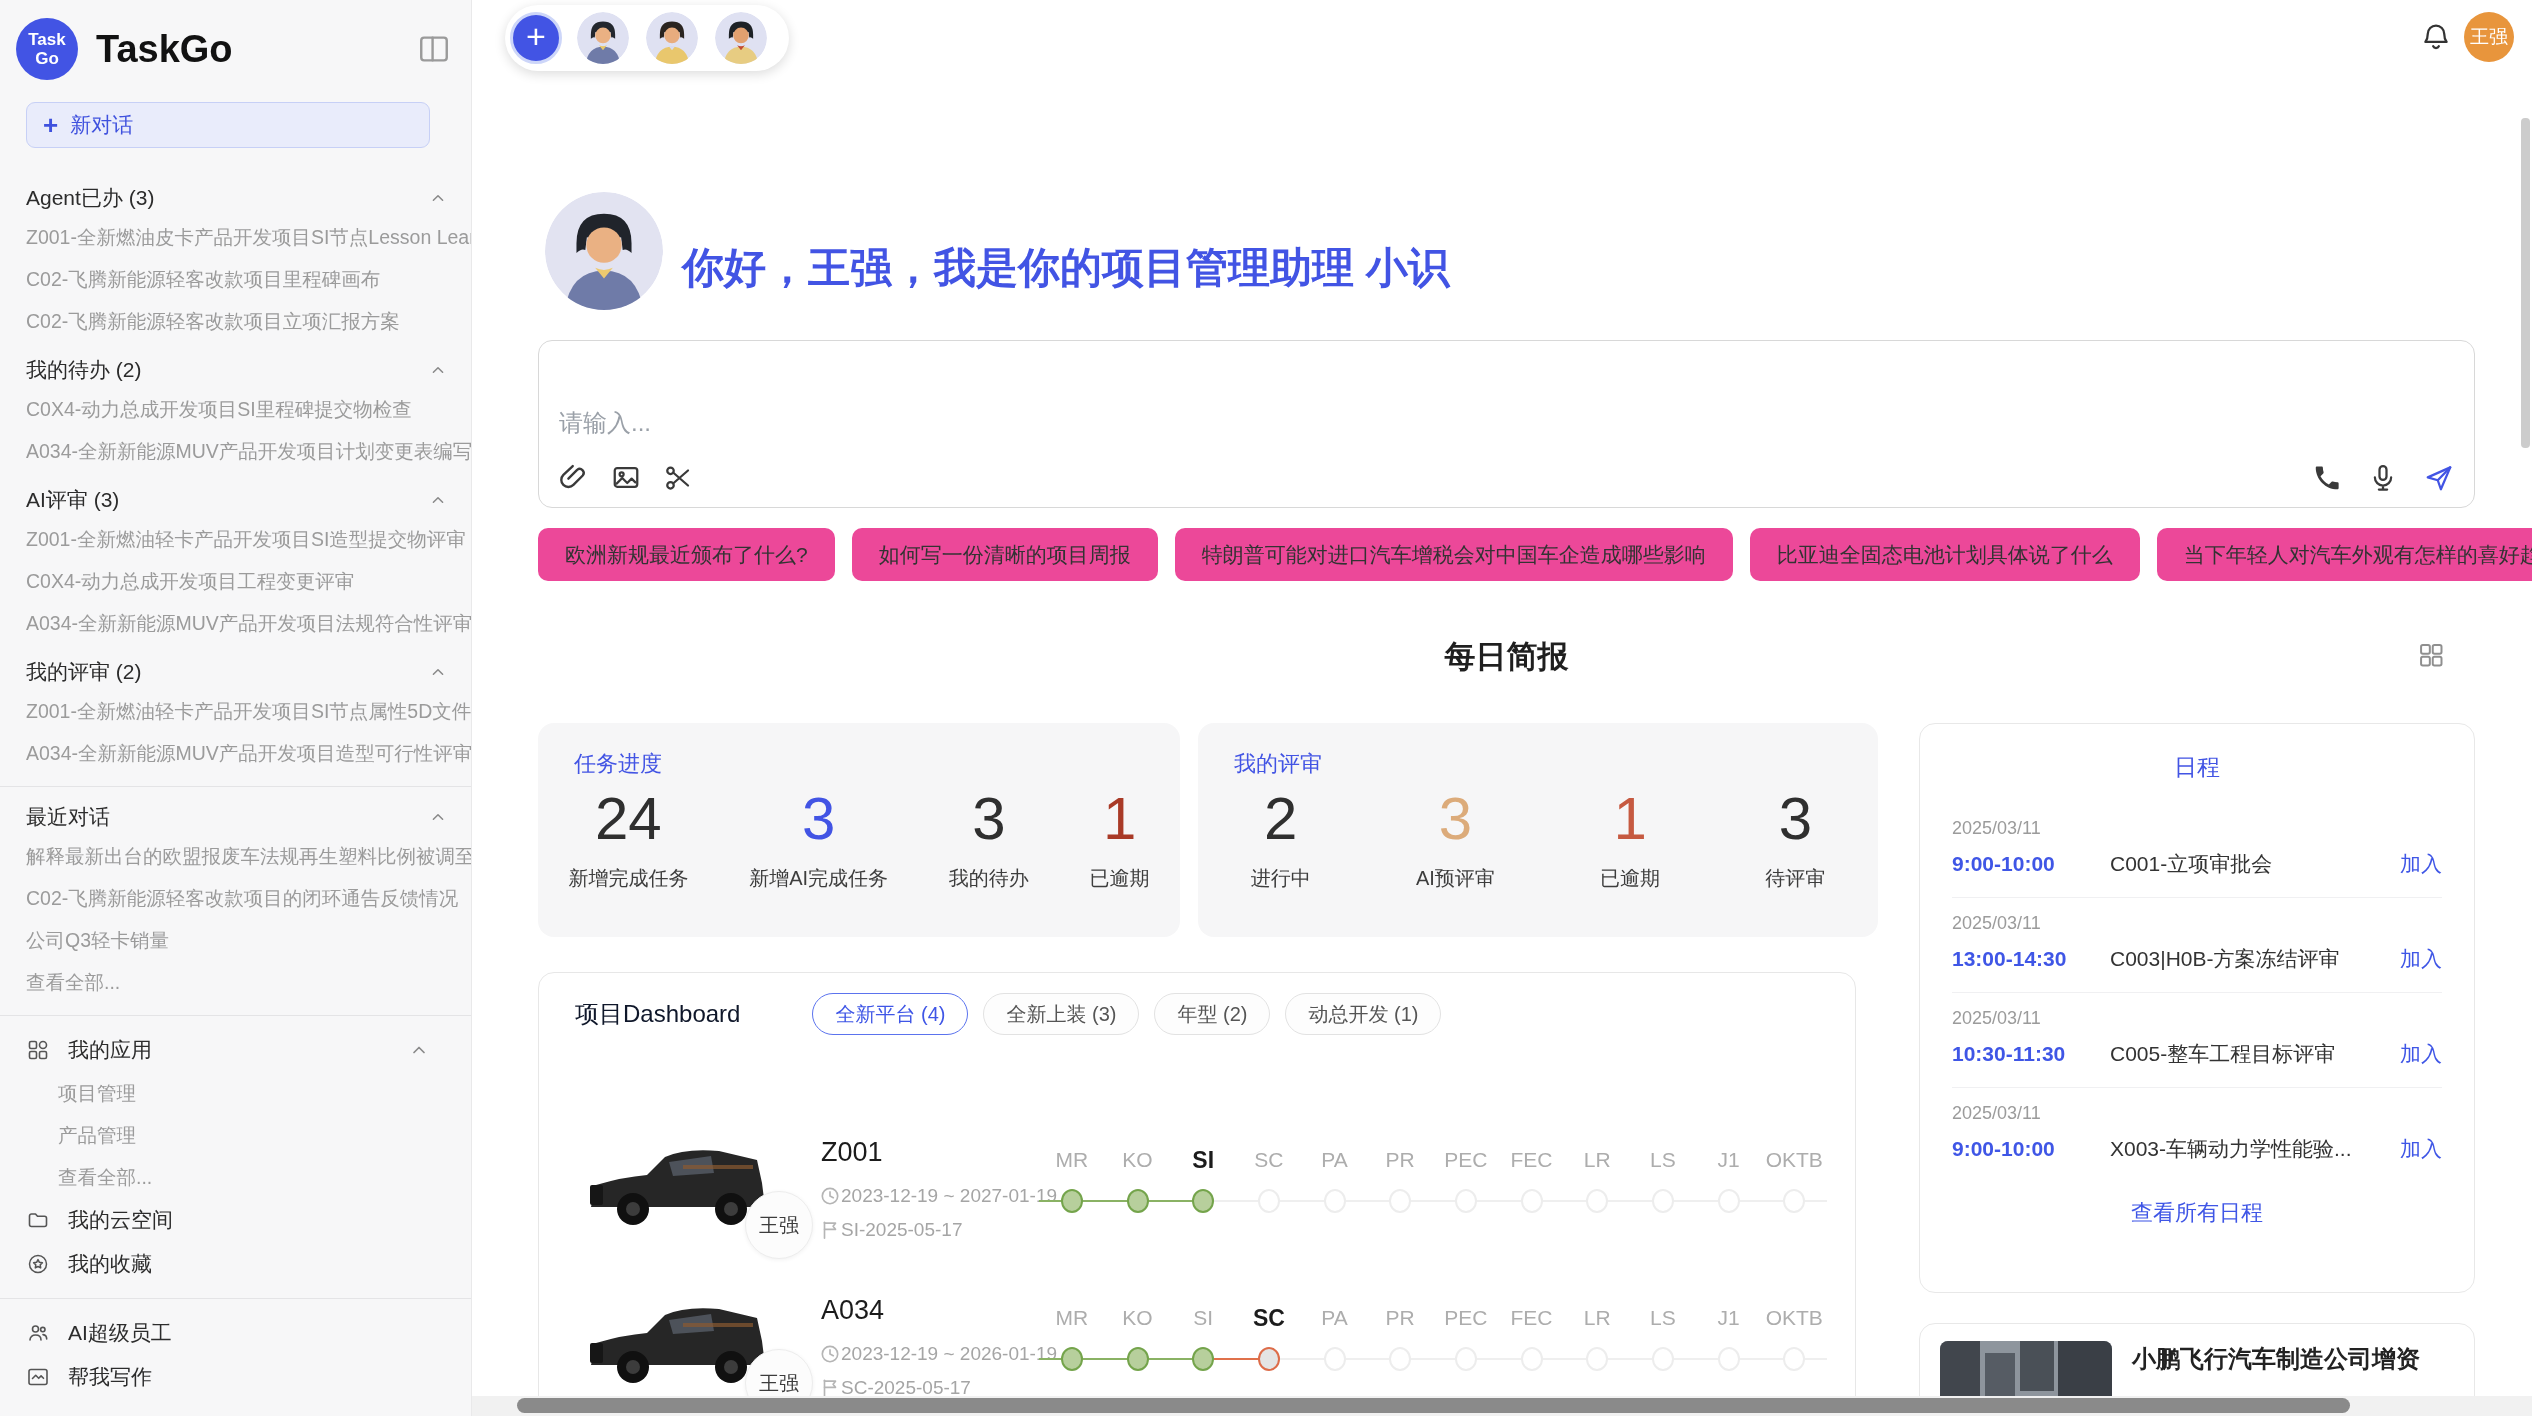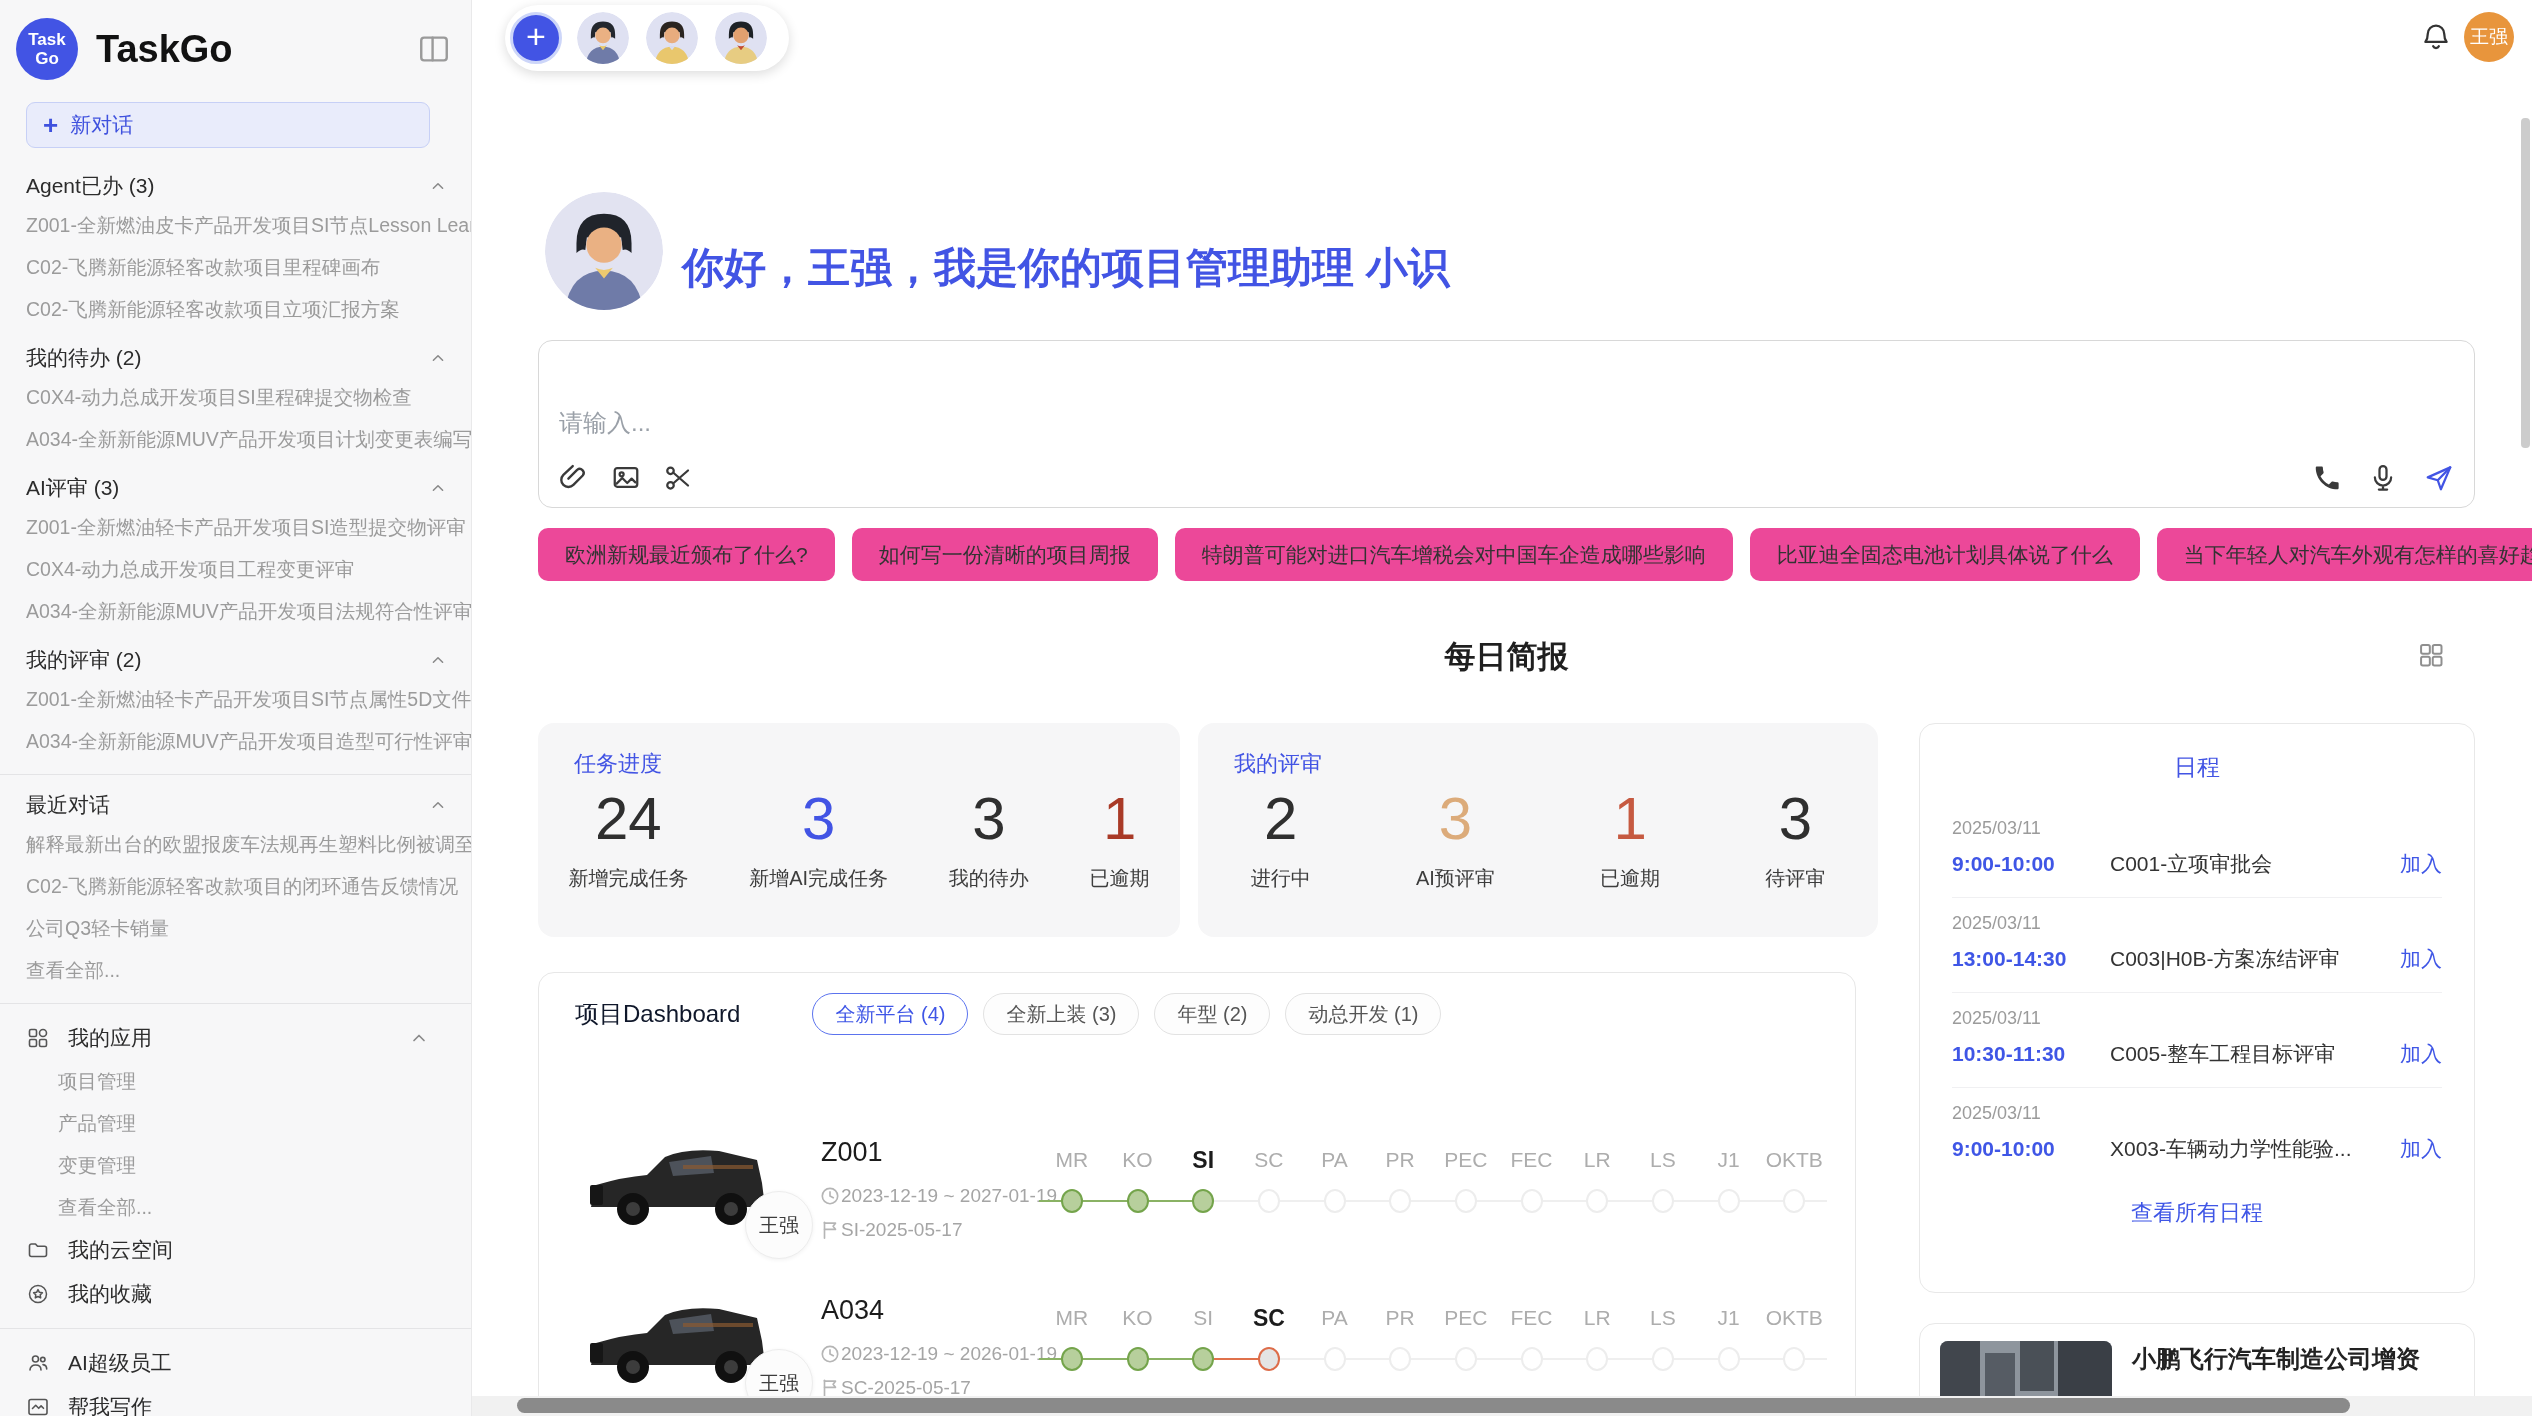--- a/index.html
+++ b/index.html
@@ -15,21 +15,21 @@
   .logo-row{display:flex;align-items:center;height:86px;padding:6px 20px 0 16px;}
   .logo-circle{width:62px;height:62px;border-radius:50%;background:#4254e4;color:#fff;
                display:flex;flex-direction:column;align-items:center;justify-content:center;
                font-size:17px;line-height:19px;font-weight:bold;flex:0 0 auto;}
   .app-title{font-size:38px;font-weight:bold;color:#121212;margin-left:18px;flex:1;}
   .collapse-btn{width:34px;height:34px;}
   .new-chat{margin:10px 22px 0 26px;height:46px;border-radius:9px;background:#e9ecfb;
             border:1px solid #c7d0f6;color:#3f51de;font-size:21px;display:flex;align-items:center;
             padding:0 16px;cursor:pointer;width:404px;box-sizing:border-box;font-family:inherit;}
   .new-chat .plus{font-size:26px;margin-right:12px;font-weight:bold;}
-  #groups{margin-top:20px;}
+  #groups{margin-top:32px;}
   .sb-group{margin-bottom:10px;}
   .sb-header{display:flex;align-items:center;padding:0 22px 0 26px;height:36px;cursor:pointer;}
   .sb-title{flex:1;font-size:21px;color:#2c2c2c;}
   .chev{width:22px;height:22px;}
   .sb-item{padding:0 10px 0 26px;font-size:19.5px;color:#9b9b9b;height:42px;line-height:42px;
            white-space:nowrap;overflow:hidden;cursor:pointer;}
   .sb-item.sub{padding-left:58px;}
   .divider{height:1px;background:#e4e4e6;margin:12px 0;}
   .row-link{display:flex;align-items:center;height:44px;padding:0 22px 0 26px;cursor:pointer;}
   .row-link .ic{width:24px;height:24px;margin-right:18px;}
@@ -236,21 +236,20 @@
                 <rect x="13.5" y="13.5" width="7" height="7" rx="1.5"></rect>
               </g>
             </svg></span>
           <div class="lbl" style="flex: 1 1 0%;">我的应用</div>
           <span class="ic chev"><svg xmlns="http://www.w3.org/2000/svg" viewBox="0 0 24 24" fill="none" stroke-linecap="round" stroke-linejoin="round">
               <path d="M7 14.5 L12 9.5 L17 14.5" stroke="#8a8a8a" stroke-width="1.7"></path>
             </svg></span>
         </div>
         <div class="sb-item sub">项目管理</div>
         <div class="sb-item sub">产品管理</div>
-        <div class="sb-item sub">变更管理</div>
         <div class="sb-item sub">查看全部...</div>
       </div>
     <div id="storage">
         <div class="row-link">
           <span class="ic"><svg xmlns="http://www.w3.org/2000/svg" viewBox="0 0 24 24" fill="none" stroke-linecap="round" stroke-linejoin="round">
               <path d="M3.5 8 a2 2 0 0 1 2-2 h4 l2 2.3 h7 a2 2 0 0 1 2 2 V16.5 a2 2 0 0 1-2 2 H5.5 a2 2 0 0 1-2-2 Z" stroke="#555" stroke-width="1.6"></path>
             </svg></span>
           <div class="lbl">我的云空间</div>
         </div>
         <div class="row-link">

